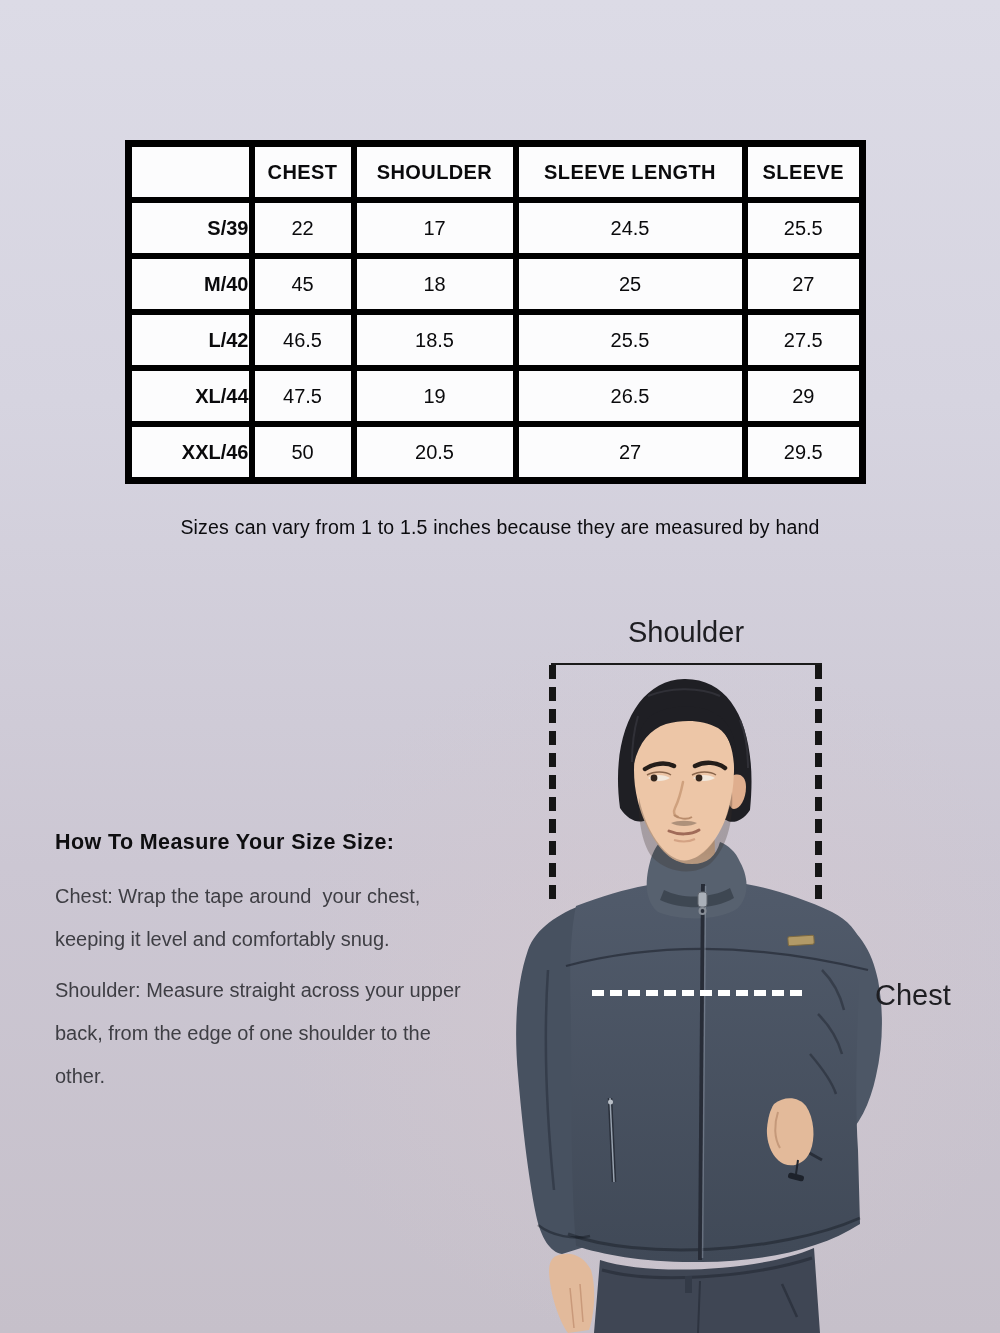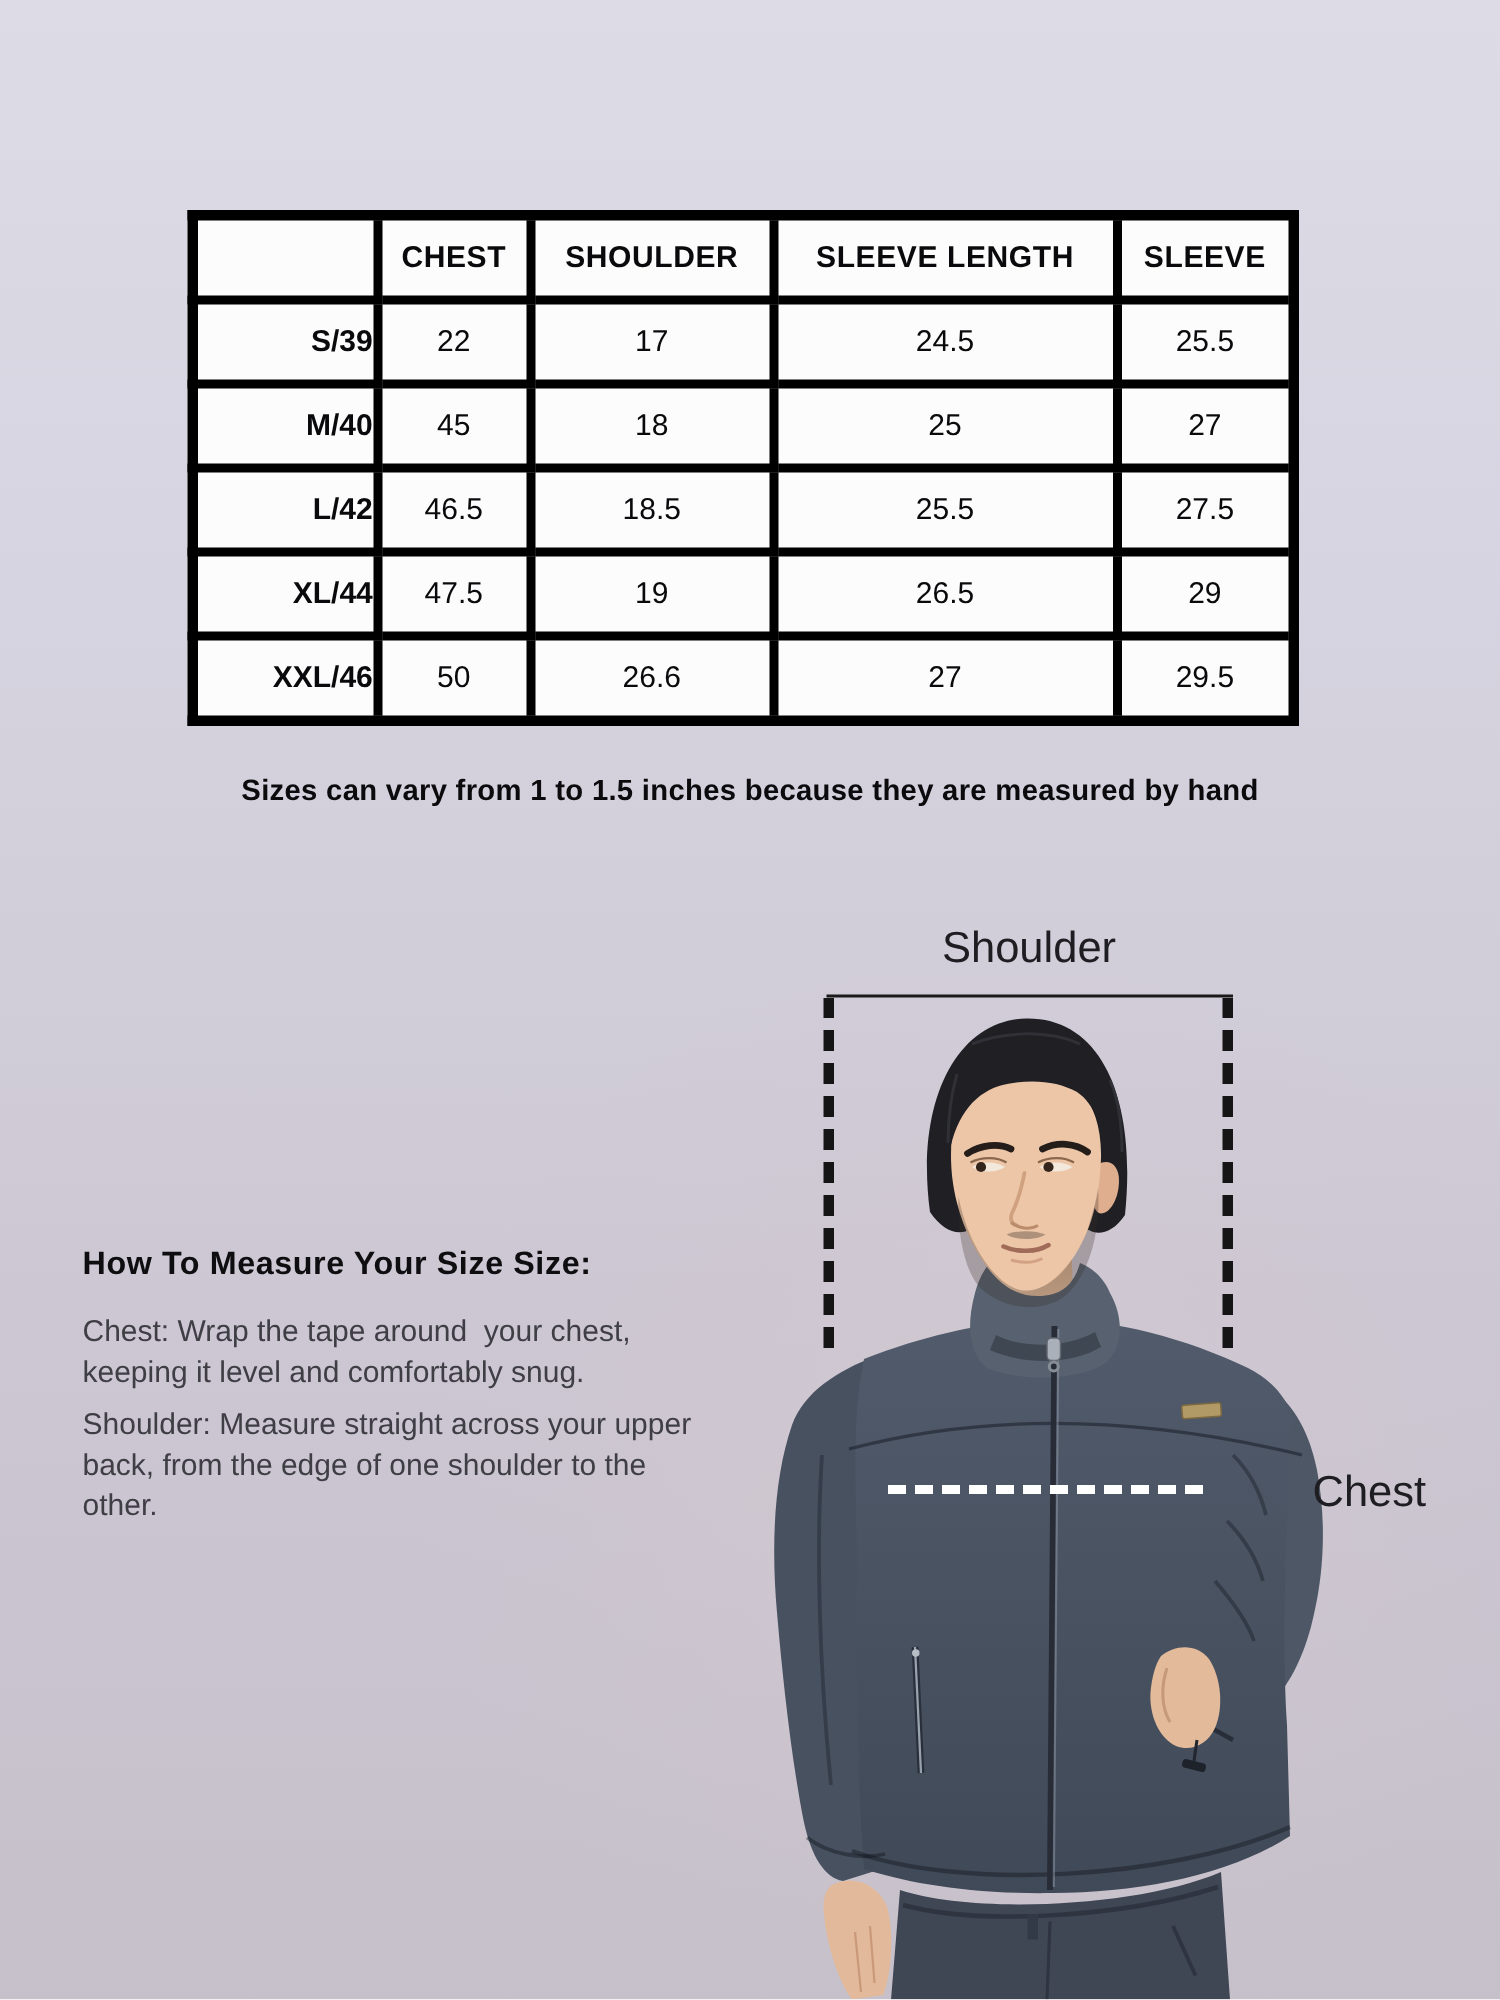--- a/index.html
+++ b/index.html
@@ -21,21 +21,21 @@
   }
   .size-table th, .size-table td {
     border:6px solid #000; text-align:center; vertical-align:middle;
     height:50px; padding:0; color:#0a0a0c; background:#fcfcfd;
   }
   .size-table thead th { font-size:20px; font-weight:bold; letter-spacing:0.4px; }
   .size-table tbody td { font-size:20px; font-weight:normal; }
   .size-table tbody td.size-col { font-weight:bold;text-align:right; }
   .note {
     position:absolute; left:0; top:516px; width:1000px; text-align:center;
-    font-size:19.5px; font-weight:bold; color:#0b0b0e; letter-spacing:0.2px;
+    font-size:19.5px; font-weight:normal; color:#0b0b0e; letter-spacing:0.2px;
   }
   .shoulder-label {
     position:absolute; left:536px; top:616px; width:300px; text-align:center;
     font-size:29px; color:#1e1e22; z-index:3;
   }
   .chest-label {
     position:absolute; left:875px; top:979px;
     font-size:29px; color:#1e1e22; z-index:3;
   }
   .guide-top-line {
@@ -52,21 +52,21 @@
     position:absolute; left:592px; top:990px; width:212px; height:6px; z-index:2;
     background:repeating-linear-gradient(to right, #ffffff 0 12px, transparent 12px 18px);
   }
   .measure { position:absolute; left:55px; top:826px; width:412px; z-index:3; }
   .measure h2 {
     margin:0 0 16px 0; width:340px;
     font-size:21.5px; font-weight:bold; color:#0e0e10;
     line-height:33px; letter-spacing:0.4px;
   }
   .measure p {
-    margin:0 0 8px 0; font-size:20px; line-height:27px; color:#3e3e44;
+    margin:0 0 8px 0; font-size:20px; line-height:43px; color:#3e3e44;
     white-space:pre-wrap;
   }
   .person { position:absolute; left:488px; top:670px; z-index:1; }
 </style>
 </head>
 <body>
 
 <div class="page">
 
 
@@ -112,21 +112,21 @@
       <tr>
         <td class="size-col">XL/44</td>
         <td>47.5</td>
         <td>19</td>
         <td>26.5</td>
         <td>29</td>
       </tr>
       <tr>
         <td class="size-col">XXL/46</td>
         <td>50</td>
-        <td>26.6</td>
+        <td>20.5</td>
         <td>27</td>
         <td>29.5</td>
       </tr>
     </tbody>
   </table>
 
   <div class="note">Sizes can vary from 1 to 1.5 inches because they are measured by hand</div>
 
   <div class="shoulder-label">Shoulder</div>
   <div class="guide-top-line"></div>

